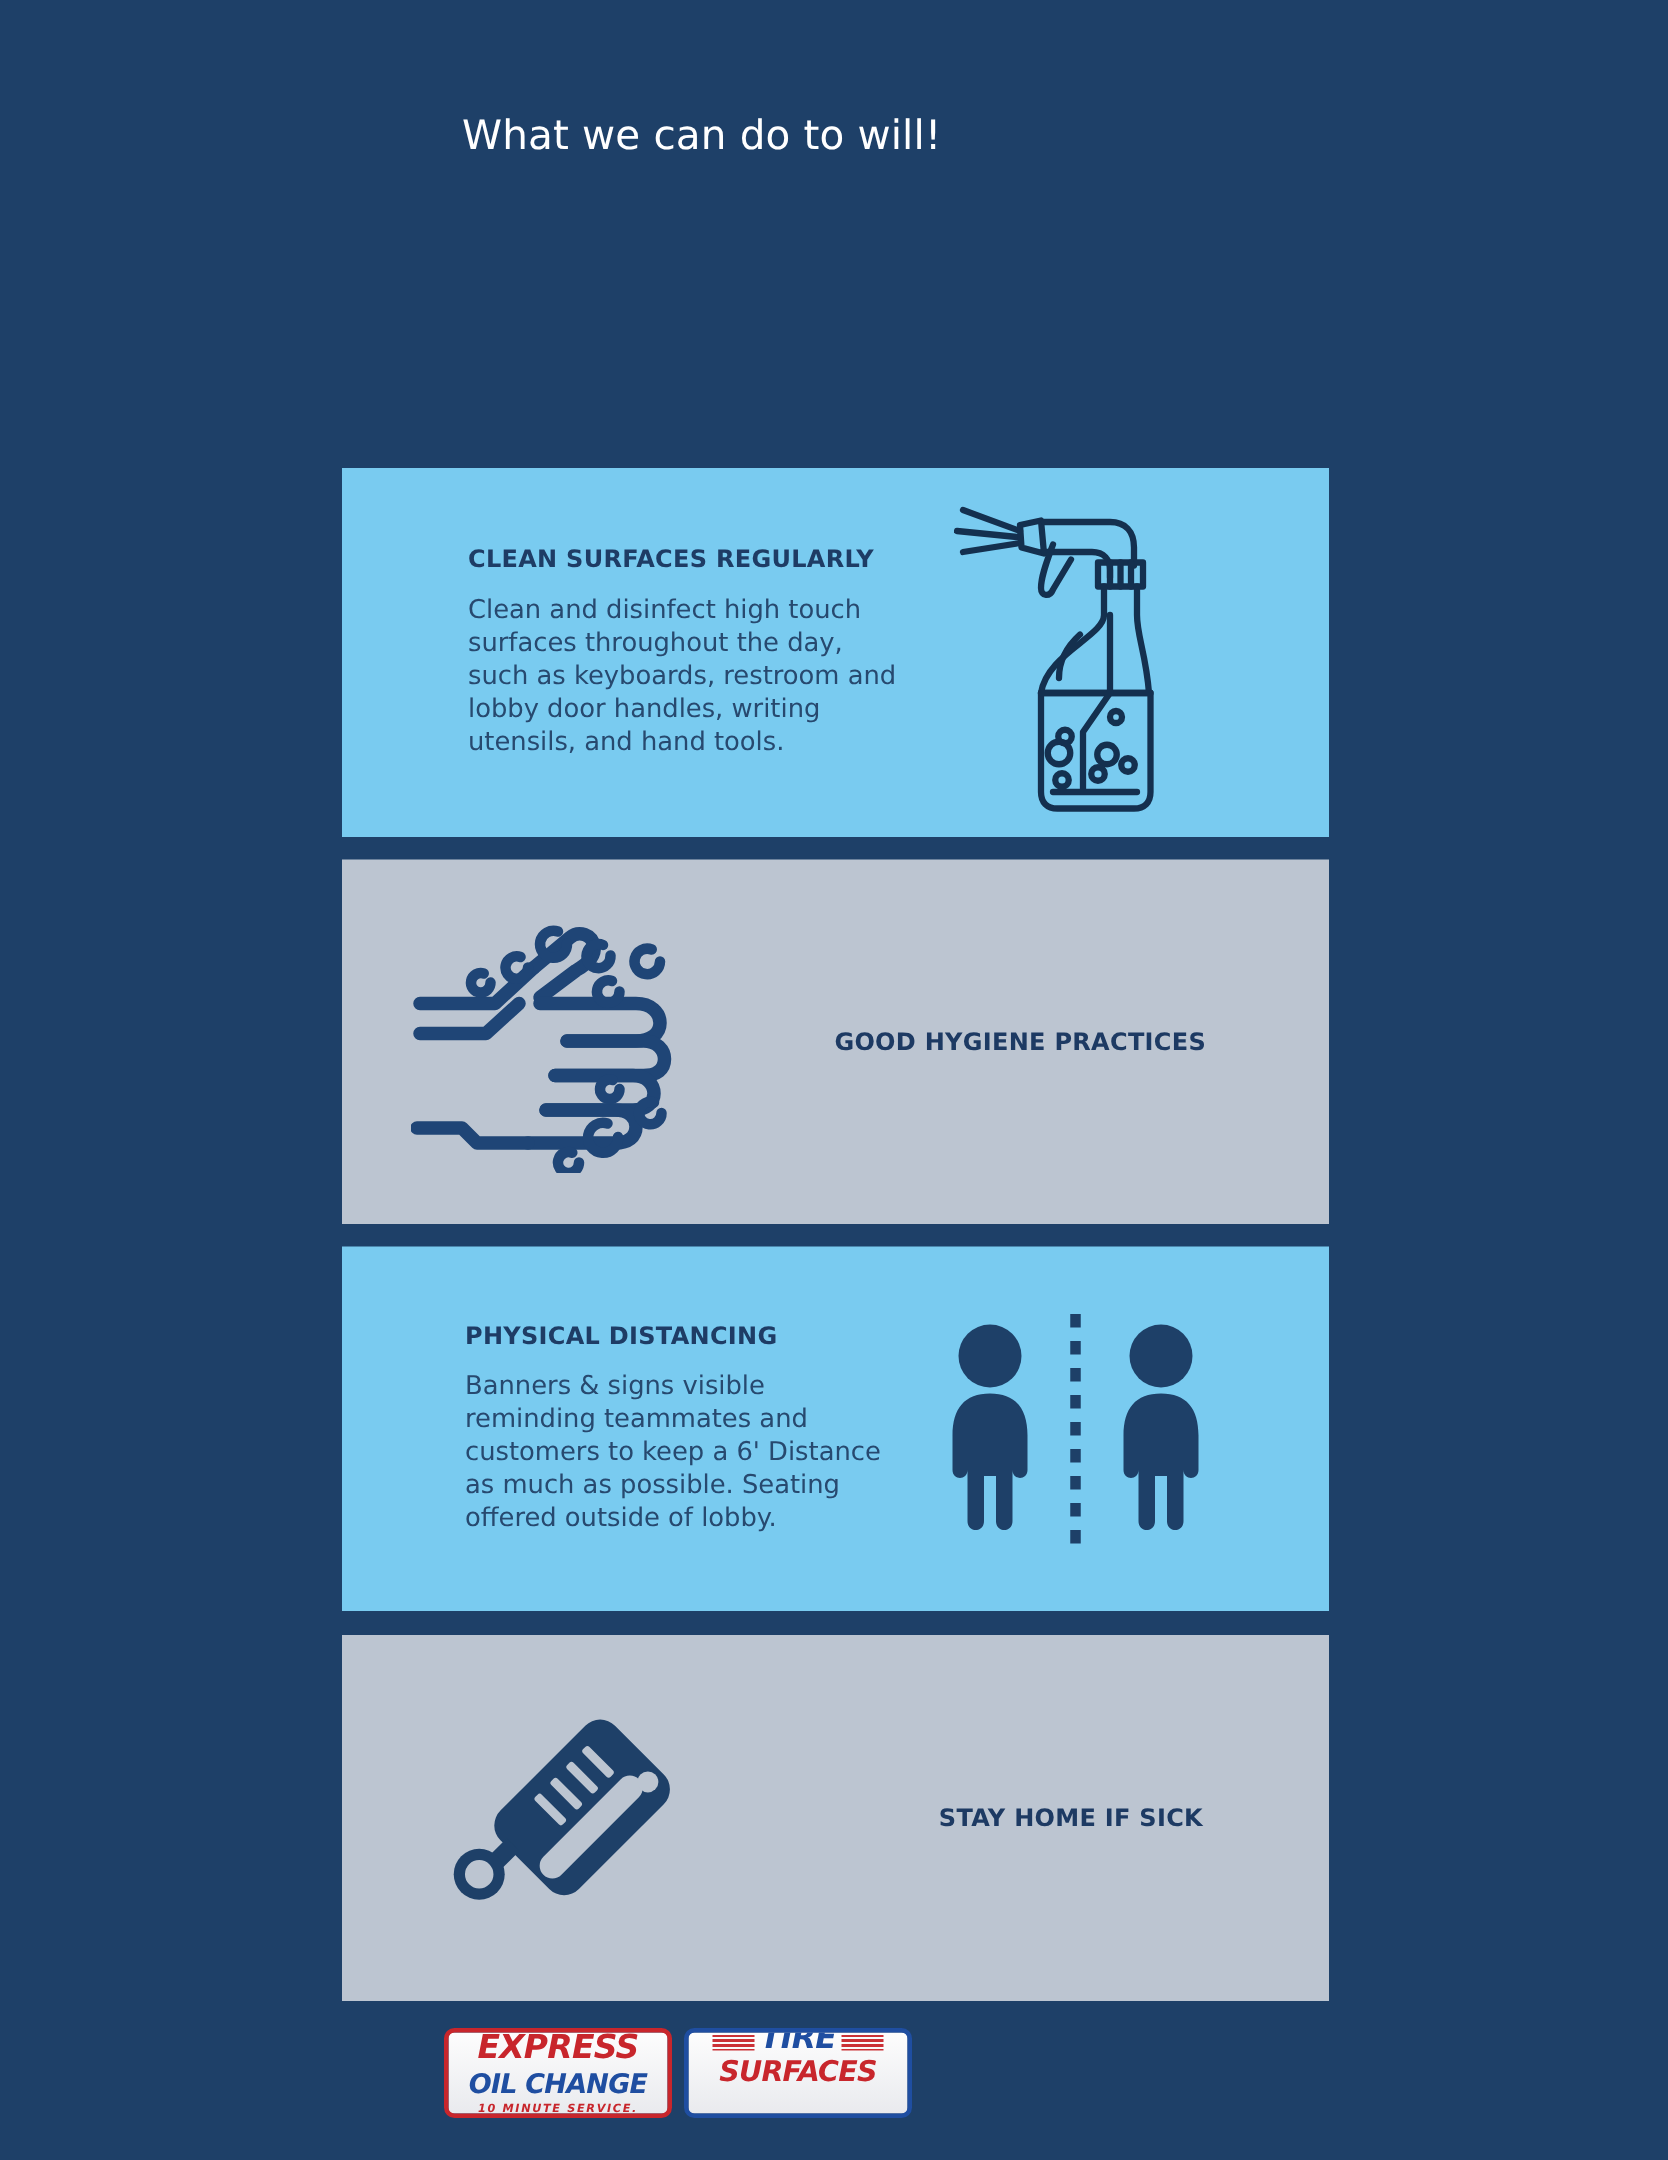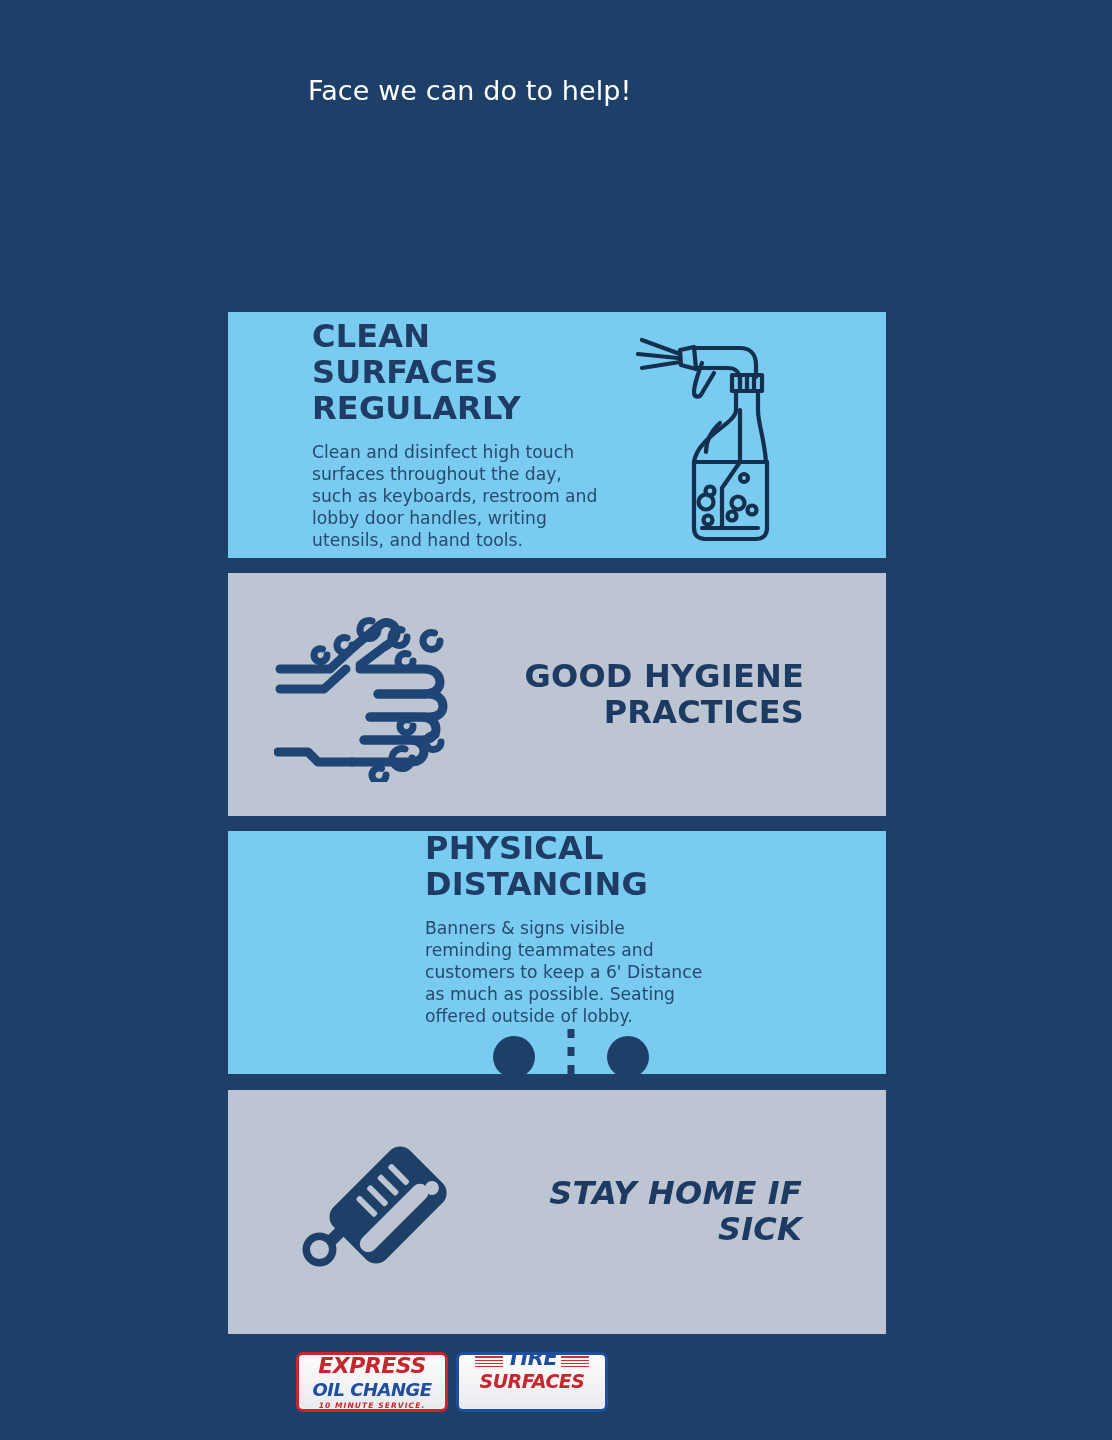--- a/index.html
+++ b/index.html
@@ -49,21 +49,21 @@
     align-items: center;
   }
   .card.blue   { background: #79cbf0; }
   .card.grey   { background: #bcc5d1; gap: 20px; }
 
   .card-text {
     padding: 0 4px;
   }
   .card-heading {
     font-weight: 700;
-    font-size: 32px;
+    font-size: 16px;
     line-height: 1.12;
     letter-spacing: 0.2px;
     color: #1e3c65;
     text-transform: uppercase;
   }
   .card-body {
     margin-top: 14px;
     font-size: 17.2px;
     line-height: 1.28;
     color: #27496f;
@@ -82,26 +82,26 @@
 
   
   #card-1 { top: 312px; height: 246px; padding: 0 36px 0 80px; }
   #card-1 .card-text { width: 300px; }
   #card-1 .card-art  { width: 215px; display: flex; justify-content: center; }
 
   #card-2 { top: 573px; height: 243px; padding: 0 78px 0 38px; }
   #card-2 .card-text { width: 300px; }
   #card-2 .card-art  { width: 240px; display: flex; justify-content: center; }
 
-  #card-3 { top: 831px; height: 243px; padding: 0 50px 0 78px; flex-direction: column; }
+  #card-3 { top: 831px; height: 243px; padding: 0 50px 0 78px; }
   #card-3 .card-text { width: 300px; }
   #card-3 .card-art  { width: 222px; display: flex; justify-content: center; }
 
   #card-4 { top: 1090px; height: 244px; padding: 0 80px 0 40px; }
-  #card-4 .card-text { width: 300px; font-style: italic; }
+  #card-4 .card-text { width: 300px; }
   #card-4 .card-art  { width: 234px; display: flex; justify-content: center; }
 
   
   .logo-bar {
     position: absolute;
     left: 0;
     top: 1352px;
     width: 904px;
     display: flex;
     justify-content: center;
@@ -158,21 +158,21 @@
       repeating-linear-gradient(to bottom,
         #c8262c 0px, #c8262c 1.6px,
         transparent 1.6px, transparent 3.2px);
     opacity: 0.95;
   }
 </style>
 </head>
 <body>
 
 <div class="header">
-  <div class="subtitle">Face we can do to help!</div>
+  <div class="subtitle">What we can do to will!</div>
 </div>
 
 <section class="card blue text-left" id="card-1">
   <div class="card-text">
     <div class="card-heading">CLEAN SURFACES REGULARLY</div>
     <div class="card-body">Clean and disinfect high touch surfaces throughout the day, such as keyboards, restroom and lobby door handles, writing utensils, and hand tools.</div>
   </div>
   <div class="card-art">
     <svg width="160" height="215" viewBox="0 0 160 215">
       <g fill="none" stroke="#14304f" stroke-width="4.2" stroke-linecap="round" stroke-linejoin="round">

